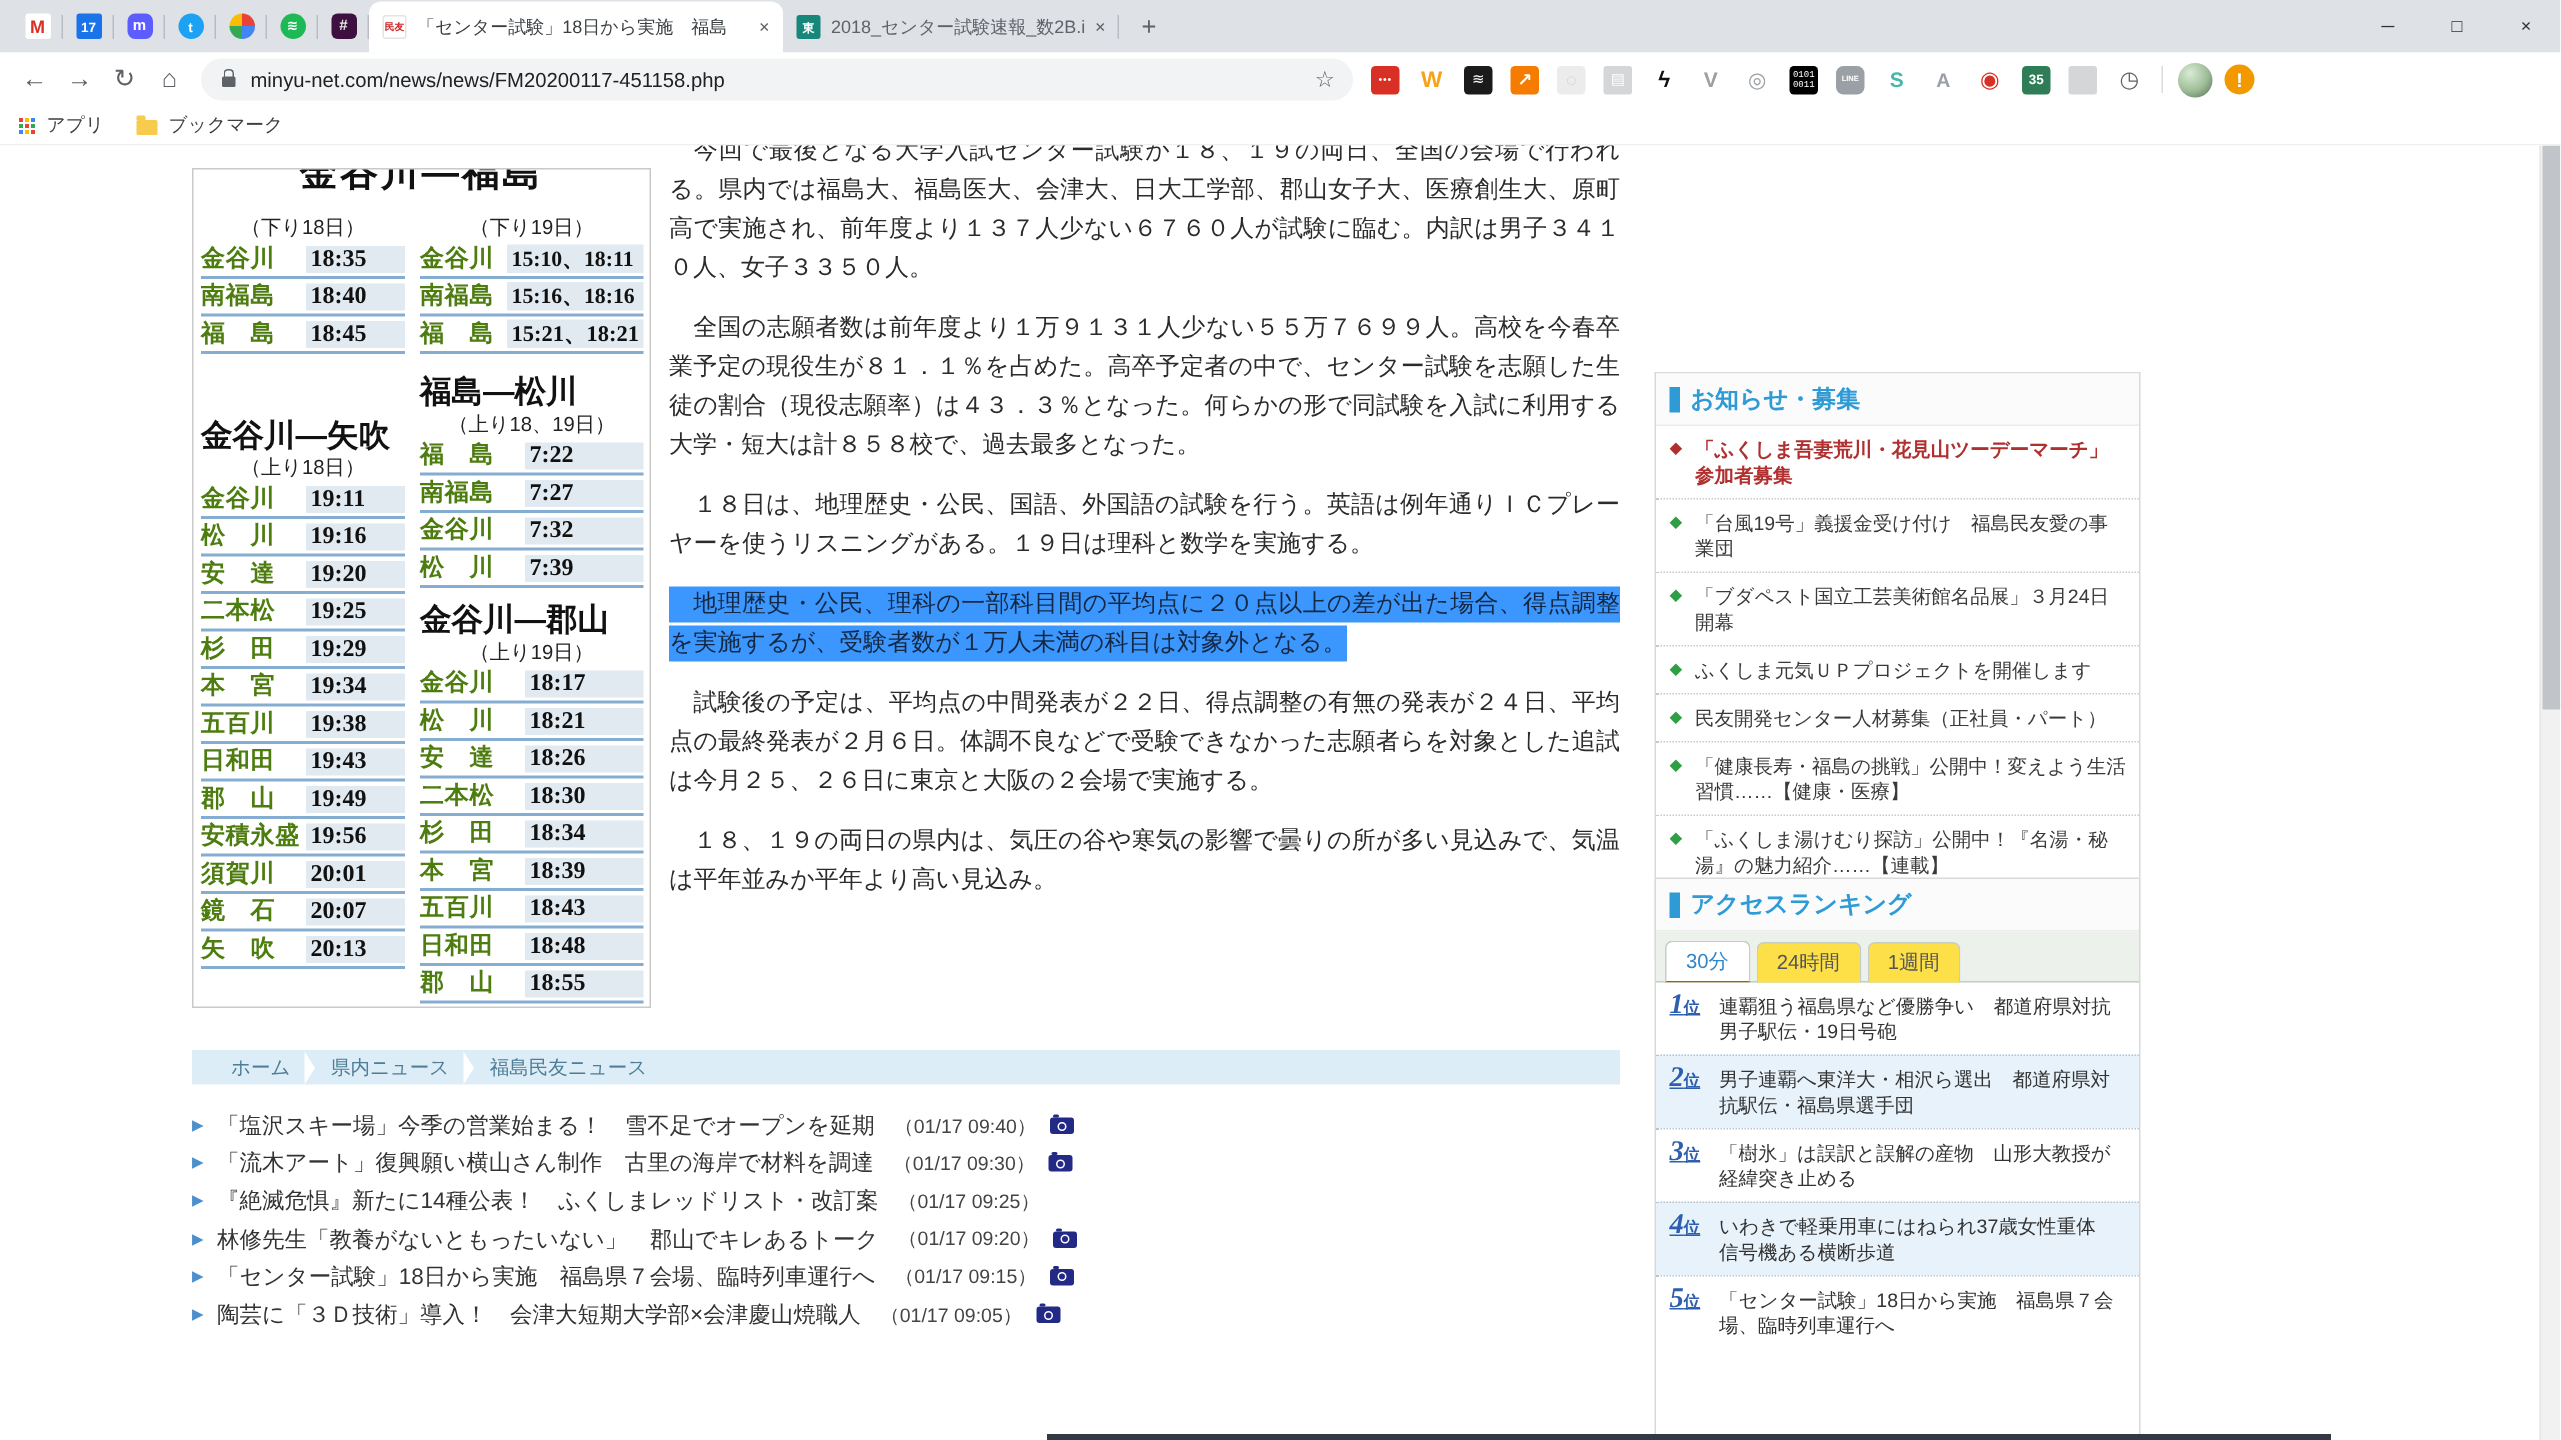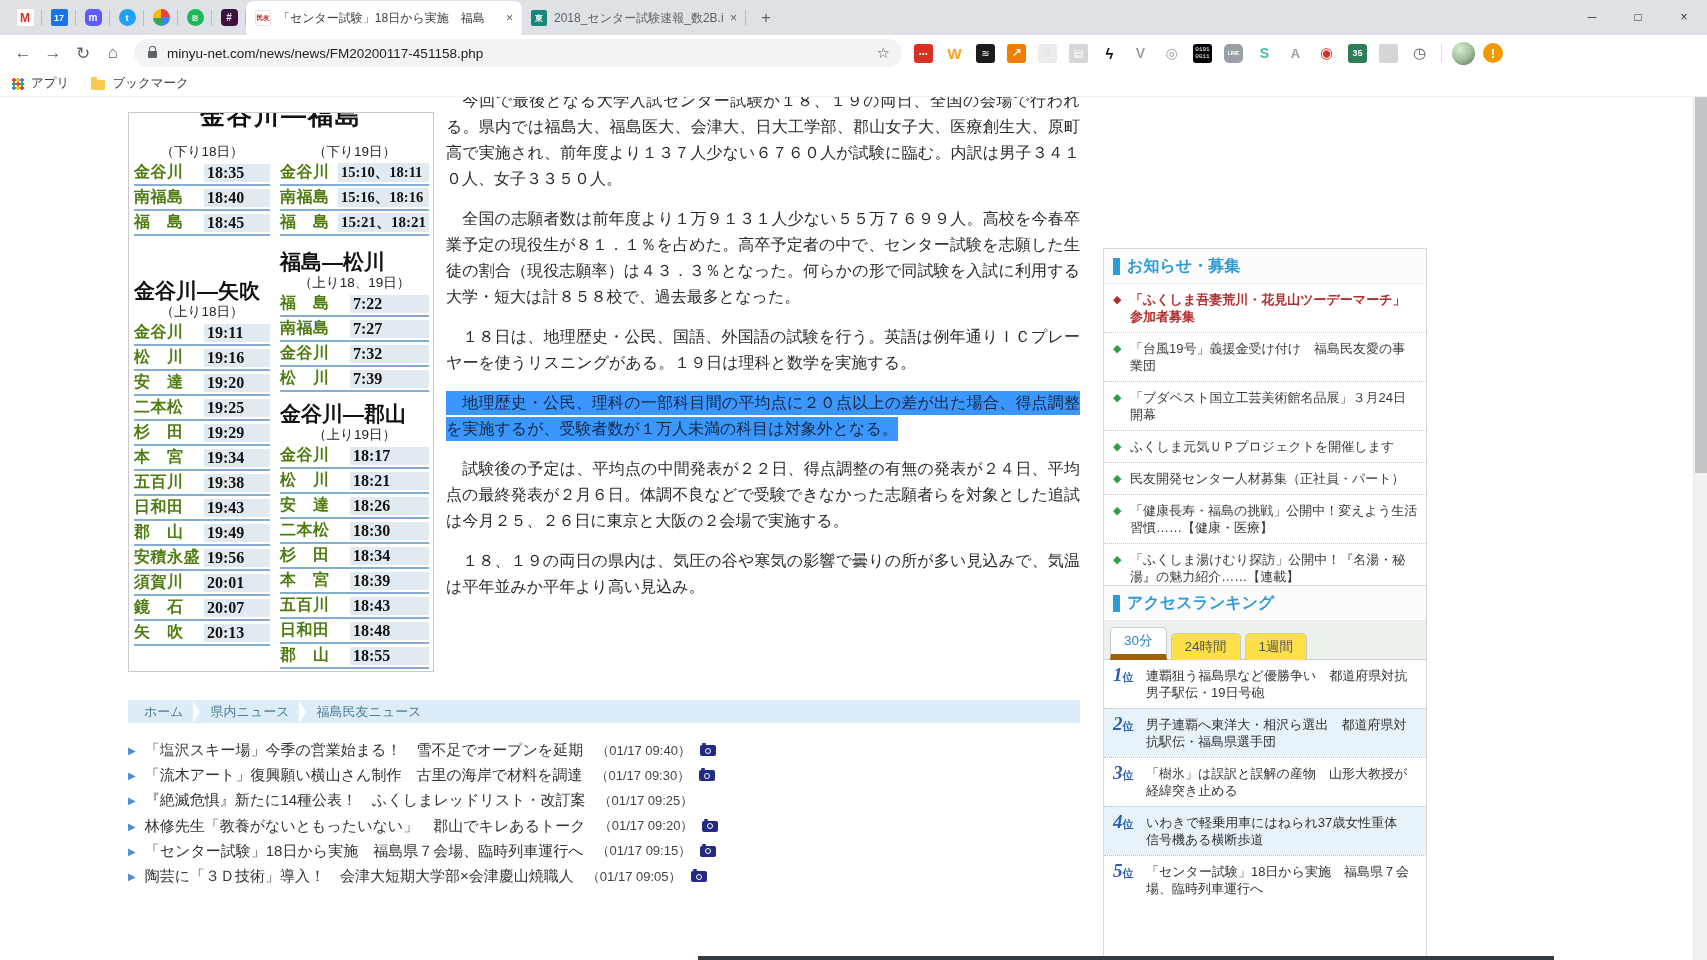--- a/index.html
+++ b/index.html
@@ -122,21 +122,21 @@
   .tt-gap-sm { margin-top:9px; }
 
   
   .article { position:absolute; left:446px; top:-9px; width:634px; font-size:16px; line-height:26px;
     color:#2b2b2b; text-align:justify; }
   .article p { margin:0 0 14px; }
   .ptext.selected { background:#3b97fd; color:#142743; padding:3px 0 4px; }
 
   
   .breadcrumb { position:absolute; left:128px; top:603px; width:952px; height:23px; background:#dcedf8;
-    display:flex; align-items:center; padding-left:16px; font-size:13px; color:#4e7d95; }
+    display:flex; align-items:center; padding-left:26px; font-size:13px; color:#4e7d95; }
   .crumbw { display:flex; align-items:center; }
   .breadcrumb .crumbw:first-of-type .sep { display:none; }
   .sep { width:0; height:0; border-top:11.5px solid transparent; border-bottom:11.5px solid transparent;
     border-left:7px solid #fff; margin:0 11px 0 9px; }
 
   
   .news-list { position:absolute; left:128px; top:641px; width:952px; }
   .news-item { display:flex; align-items:center; height:25.2px; font-size:15px; color:#333; }
   .tri { color:#4d8fcc; font-size:10px; margin-right:9px; flex:none; }
   .news-time { font-size:13px; color:#444; margin-left:13px; white-space:nowrap; }
@@ -155,25 +155,25 @@
   .head-bar { display:inline-block; width:7px; height:17px; background:#2e9bd6; margin-right:7px; }
   .nt-item { position:relative; padding:7px 8px 7px 26px; font-size:13px; line-height:17px; color:#3a3a3a; }
   .nt-item + .nt-item { border-top:1px dotted #c9c9c9; }
   .dm { position:absolute; left:9px; top:7px; color:#2f9e44; font-size:11px; }
   .nt-item.featured { color:#b03030; font-weight:bold; }
   .nt-item.featured .dm { color:#b03030; }
 
   .rk-tabs { display:flex; align-items:flex-end; background:#ecf1ec; padding:6px 6px 0; border-bottom:1px solid #c6cdc6; }
   .rk-tab { font-size:13.5px; color:#555; background:#fde047; border:1px solid #c6cdc6; border-bottom:none;
     border-radius:5px 5px 0 0; padding:4px 13px; margin-right:4px; margin-bottom:-1px; }
-  .rk-tab.active { background:#fff; color:#2e86c8; border-bottom:6px solid #a16207; }
+  .rk-tab.active { background:#fff; color:#2e86c8; border-bottom:1px solid #a16207; }
   .rk-item { position:relative; padding:7px 8px 7px 42px; min-height:45px; font-size:13px; line-height:17px; color:#333; }
   .rk-item + .rk-item { border-top:1px dotted #b5c5d5; }
   .rk-list div.rk-item:nth-of-type(even) { background:#e7f2fa; }
-  .rank { position:absolute; left:9px; top:6px; color:#2d5fae; white-space:nowrap; }
+  .rank { position:absolute; left:9px; top:6px; color:#2d5fae; white-space:nowrap;text-decoration:underline; }
   .rank-n { font-size:19px; font-weight:bold; font-family:"Liberation Serif","DejaVu Serif",serif; font-style:italic; }
   .rank-u { font-size:11px; font-weight:bold; }
 
   .footer-peek { position:absolute; left:698px; top:859px; width:856px; height:4px; background:#333a44; }
 </style>
 </head>
 <body>
 
 <div class="page">
 

